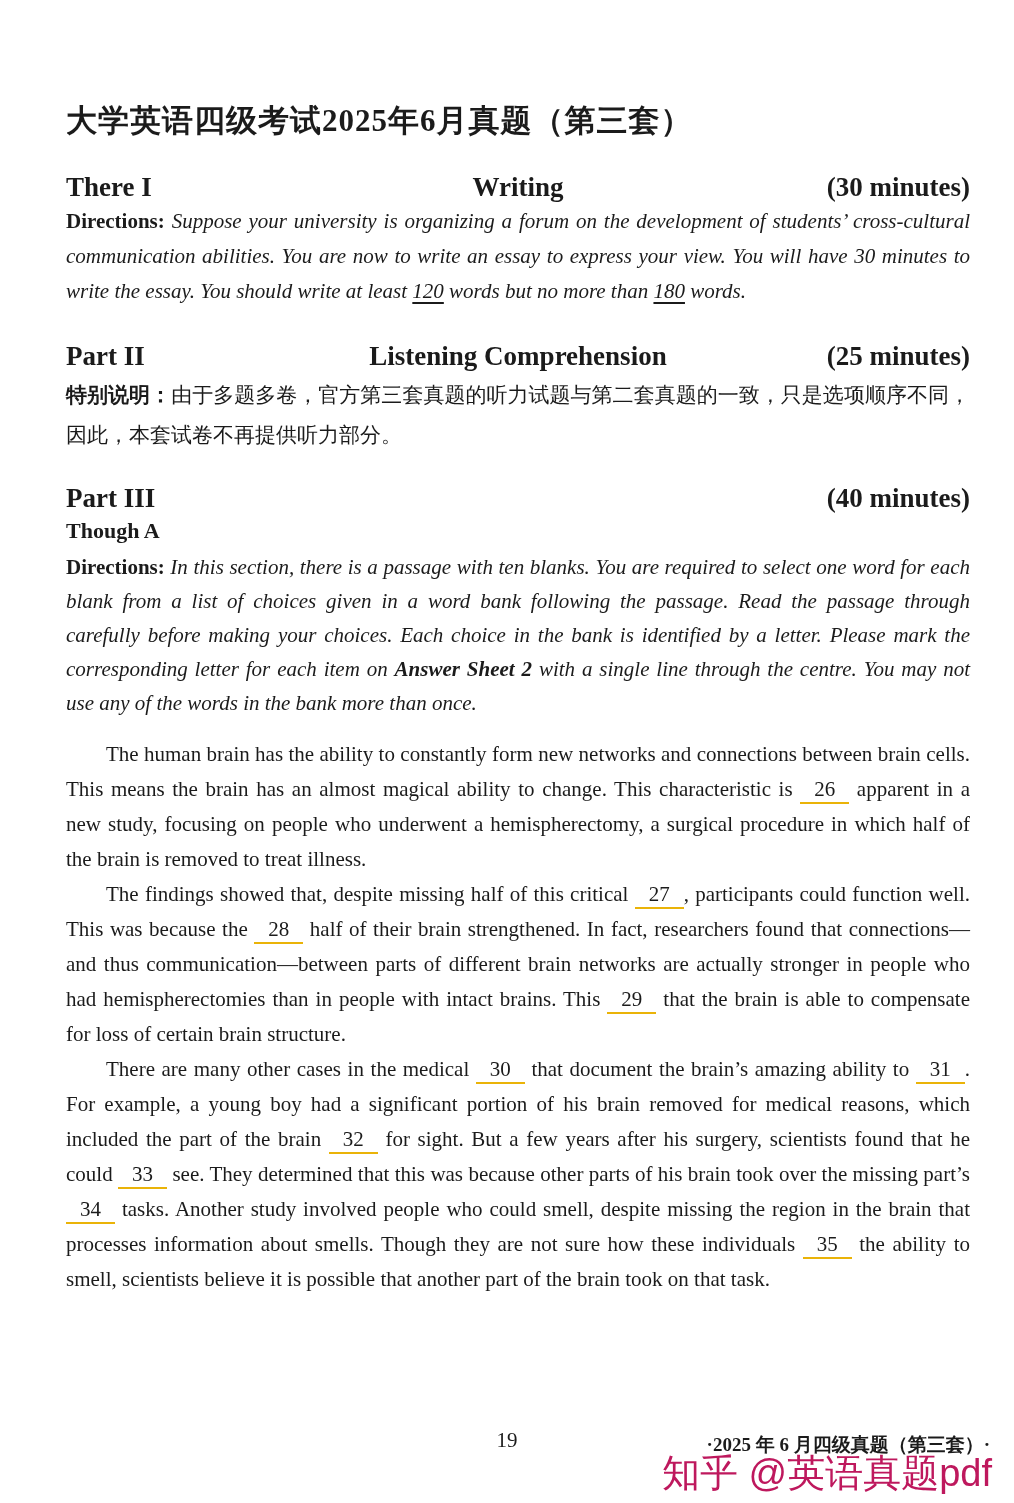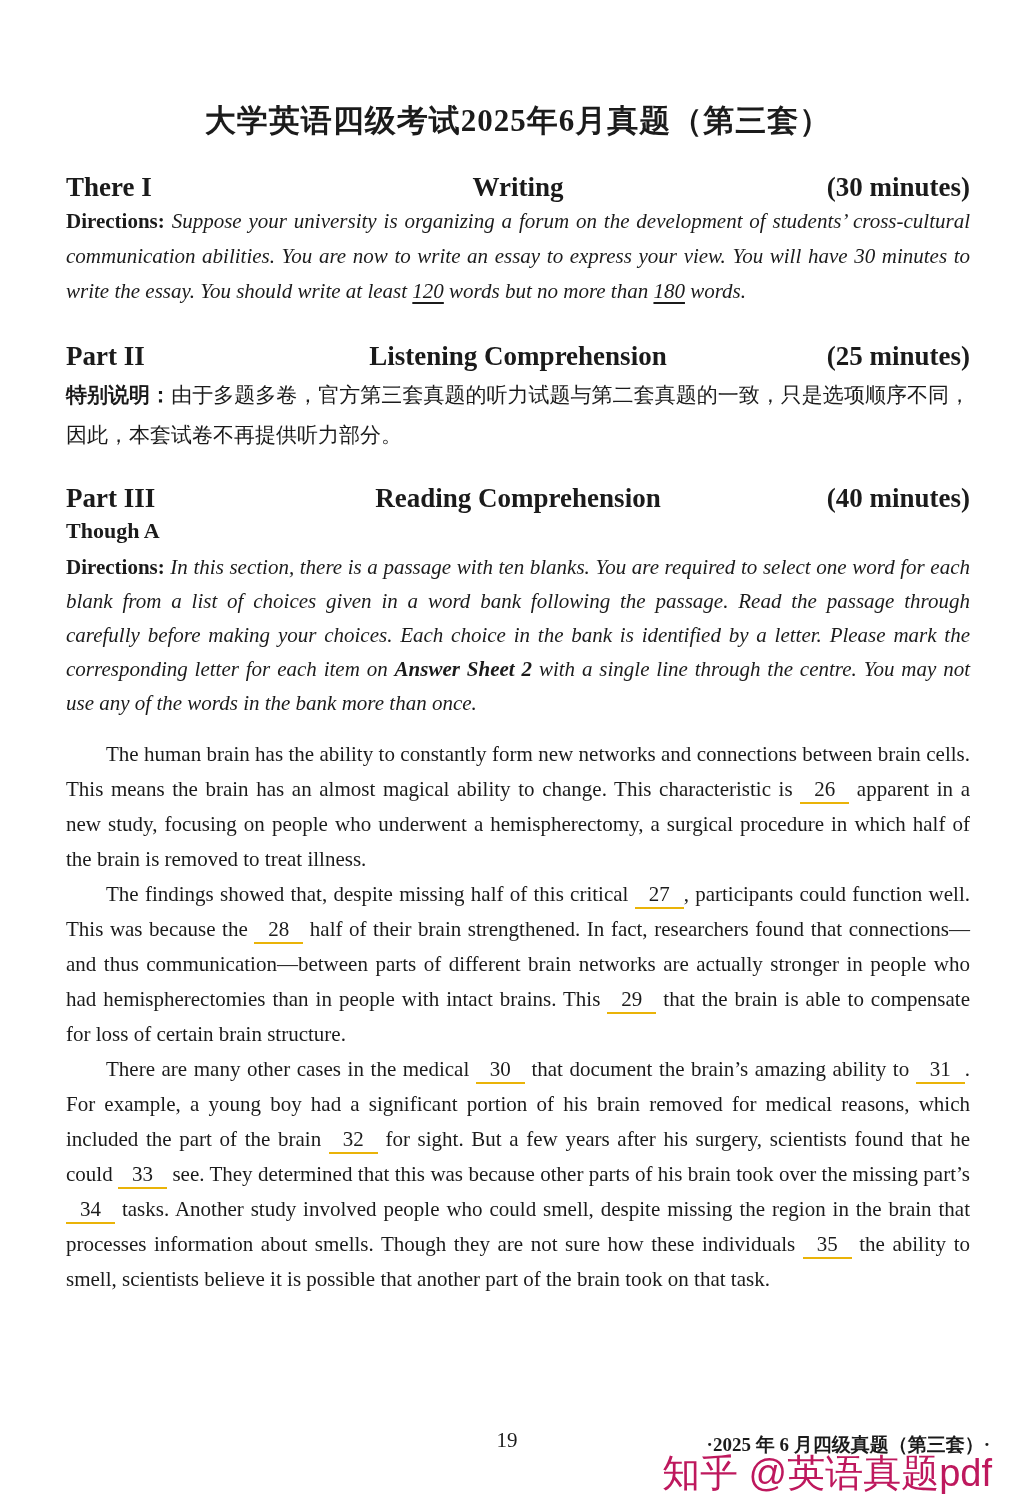--- a/index.html
+++ b/index.html
@@ -8,21 +8,20 @@
     background: #ffffff;
     color: #1b1b1b;
     font-family: "Liberation Serif", "DejaVu Serif", serif;
     position: relative;
     overflow: hidden;
   }
   .content {
     padding: 100px 44px 0 66px;
   }
   .doc-title {
-    text-align: center;
     font-size: 31px;
     font-weight: bold;
     line-height: 42px;
     letter-spacing: 1px;
   }
   .part-row {
     position: relative;
     display: flex;
     align-items: baseline;
     font-weight: bold;
@@ -132,21 +131,20 @@
   <div class="part-row row-part2">
     <span class="part-label">Part II</span>
     <span class="part-title">Listening Comprehension</span>
     <span class="part-duration">(25 minutes)</span>
   </div>
 
   <div class="cn-note"><span class="seg seg-label">特别说明：</span><span class="seg seg-t">由于多题多卷，官方第三套真题的听力试题与第二套真题的一致，只是选项顺序不同，因此，本套试卷不再提供听力部分。</span></div>
 
   <div class="part-row row-part3">
     <span class="part-label">Part III</span>
-    <span class="part-title">Reading Comprehension</span>
     <span class="part-duration">(40 minutes)</span>
   </div>
 
   <div class="section-label">Though A</div>
 
   <div class="directions directions3"><span class="seg seg-label">Directions:</span><span class="seg seg-i"> In this section, there is a passage with ten blanks. You are required to select one word for each blank from a list of choices given in a word bank following the passage. Read the passage through carefully before making your choices. Each choice in the bank is identified by a letter. Please mark the corresponding letter for each item on </span><span class="seg seg-bi">Answer Sheet 2</span><span class="seg seg-i"> with a single line through the centre. You may not use any of the words in the bank more than once.</span></div>
 
   <div class="passage">
     <p><span class="seg seg-t">The human brain has the ability to constantly form new networks and connections between brain cells. This means the brain has an almost magical ability to change. This characteristic is </span><span class="seg seg-blank">26</span><span class="seg seg-t"> apparent in a new study, focusing on people who underwent a hemispherectomy, a surgical procedure in which half of the brain is removed to treat illness.</span></p>
     <p><span class="seg seg-t">The findings showed that, despite missing half of this critical </span><span class="seg seg-blank">27</span><span class="seg seg-t">, participants could function well. This was because the </span><span class="seg seg-blank">28</span><span class="seg seg-t"> half of their brain strengthened. In fact, researchers found that connections—and thus communication—between parts of different brain networks are actually stronger in people who had hemispherectomies than in people with intact brains. This </span><span class="seg seg-blank">29</span><span class="seg seg-t"> that the brain is able to compensate for loss of certain brain structure.</span></p>

